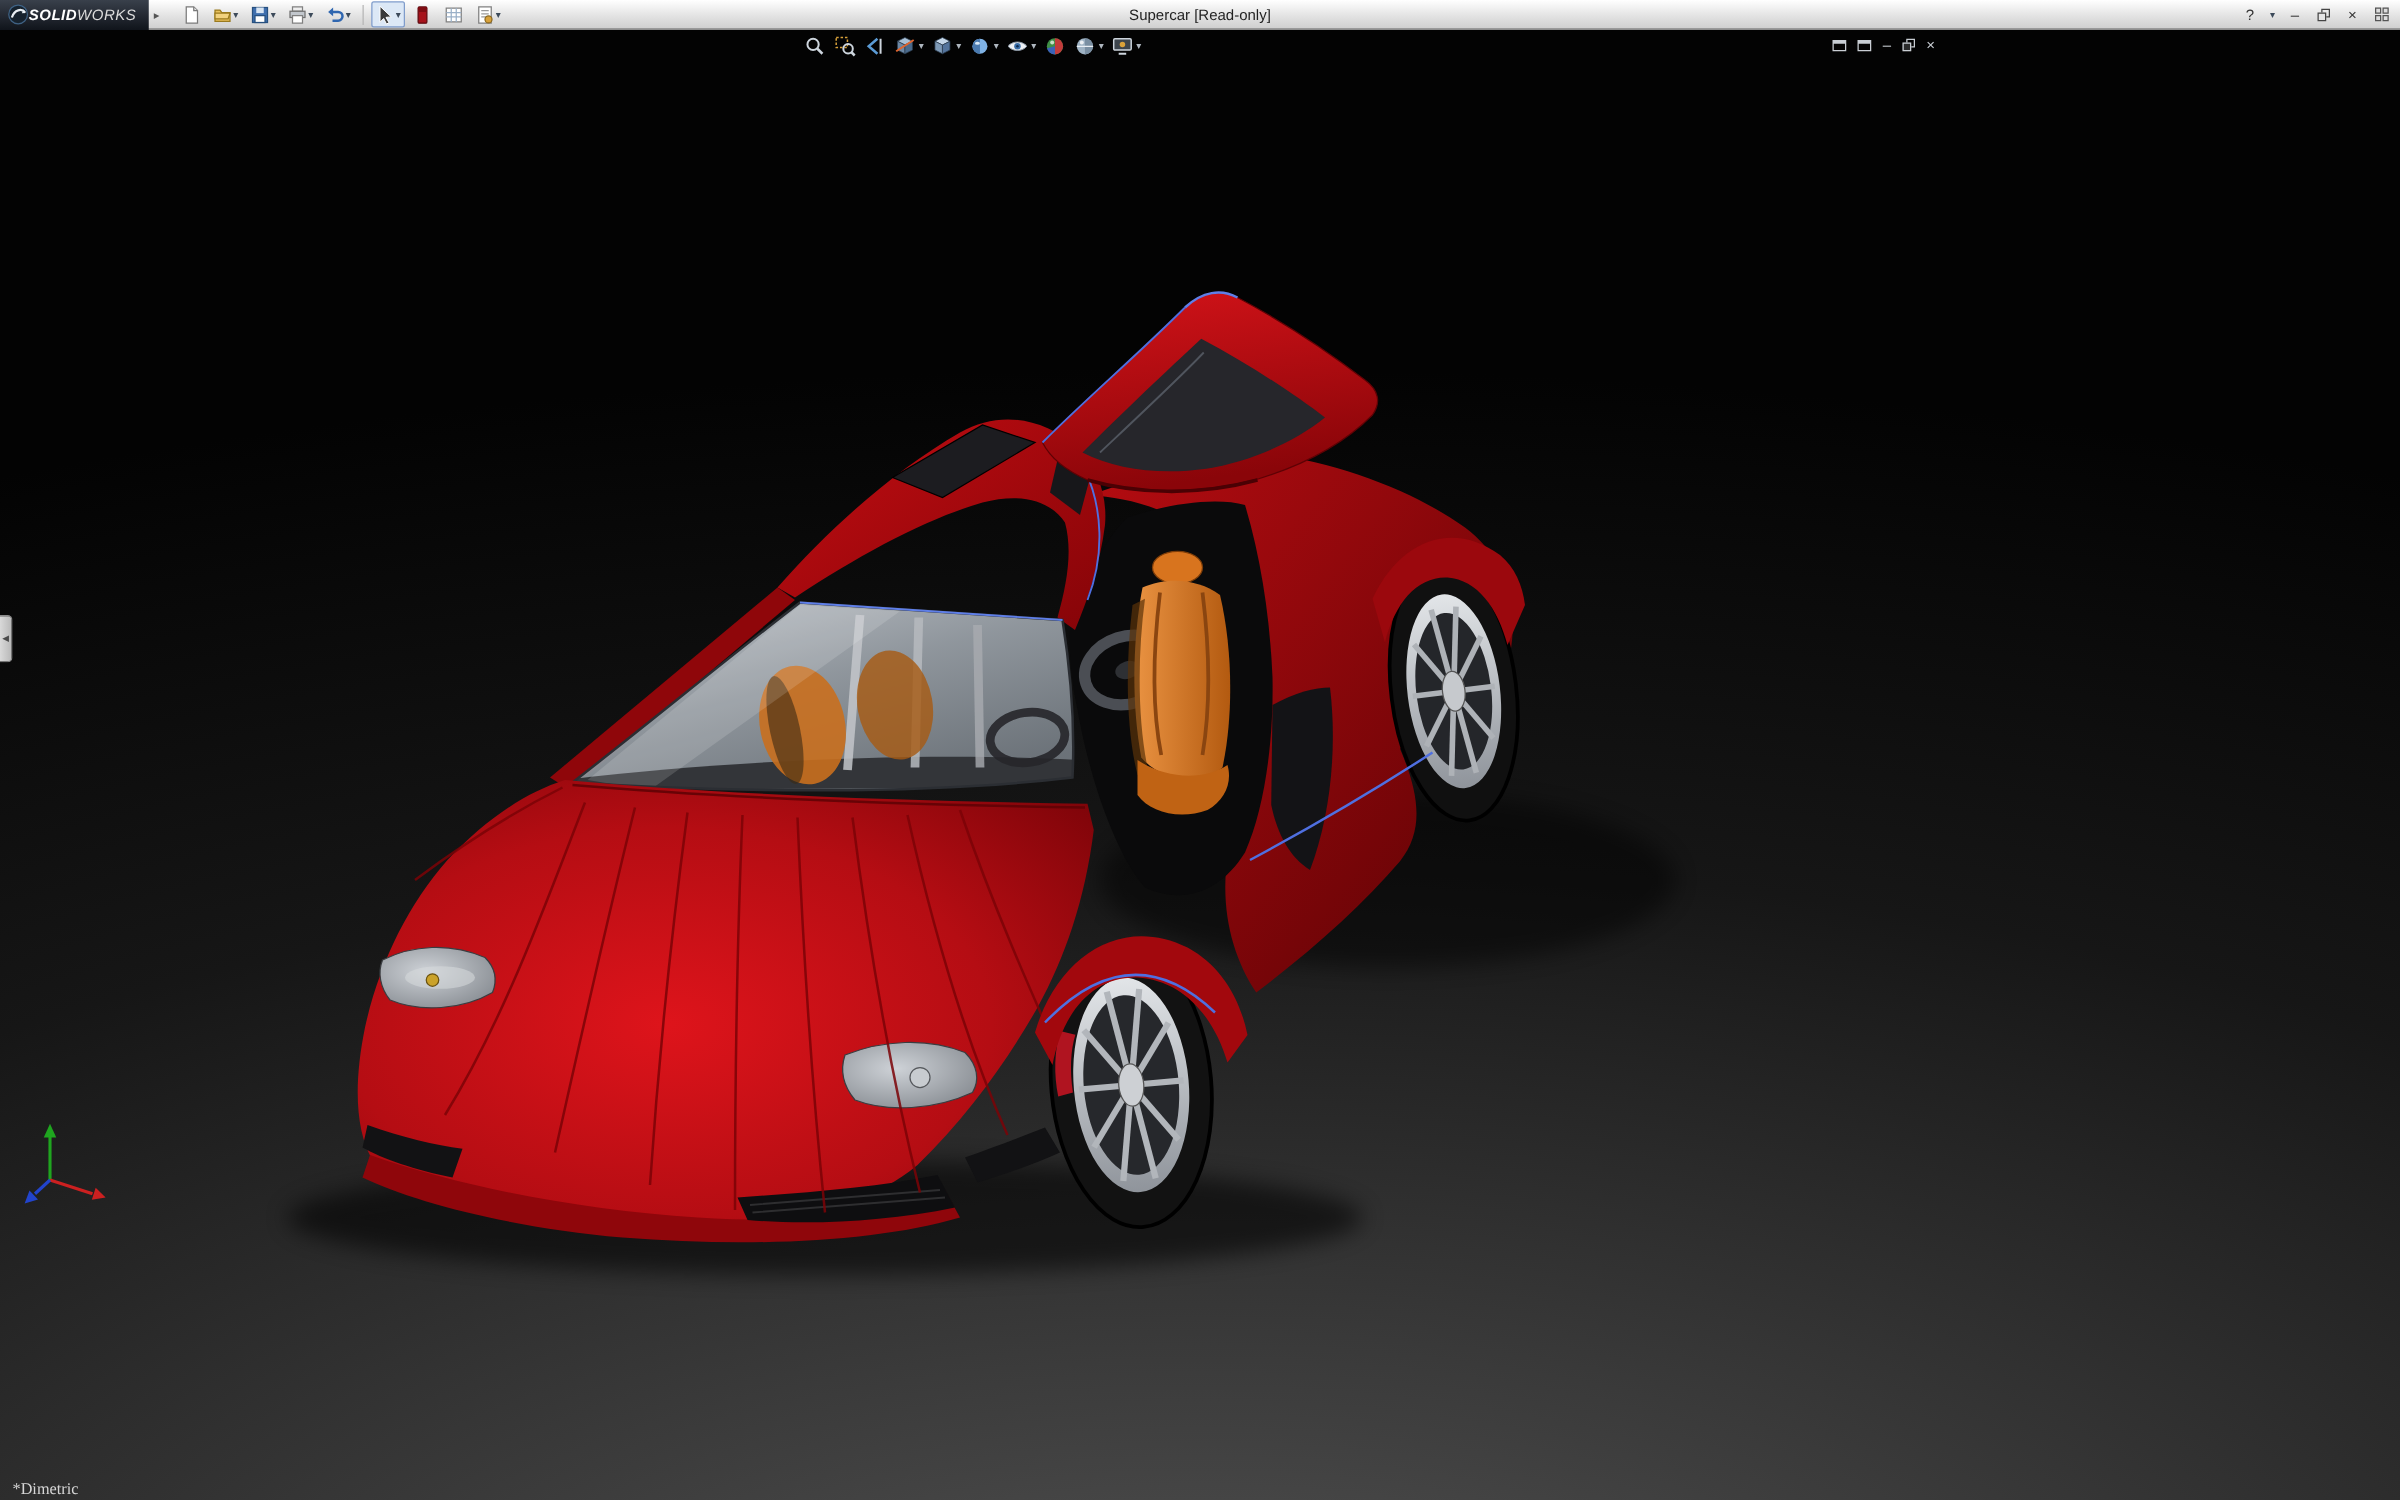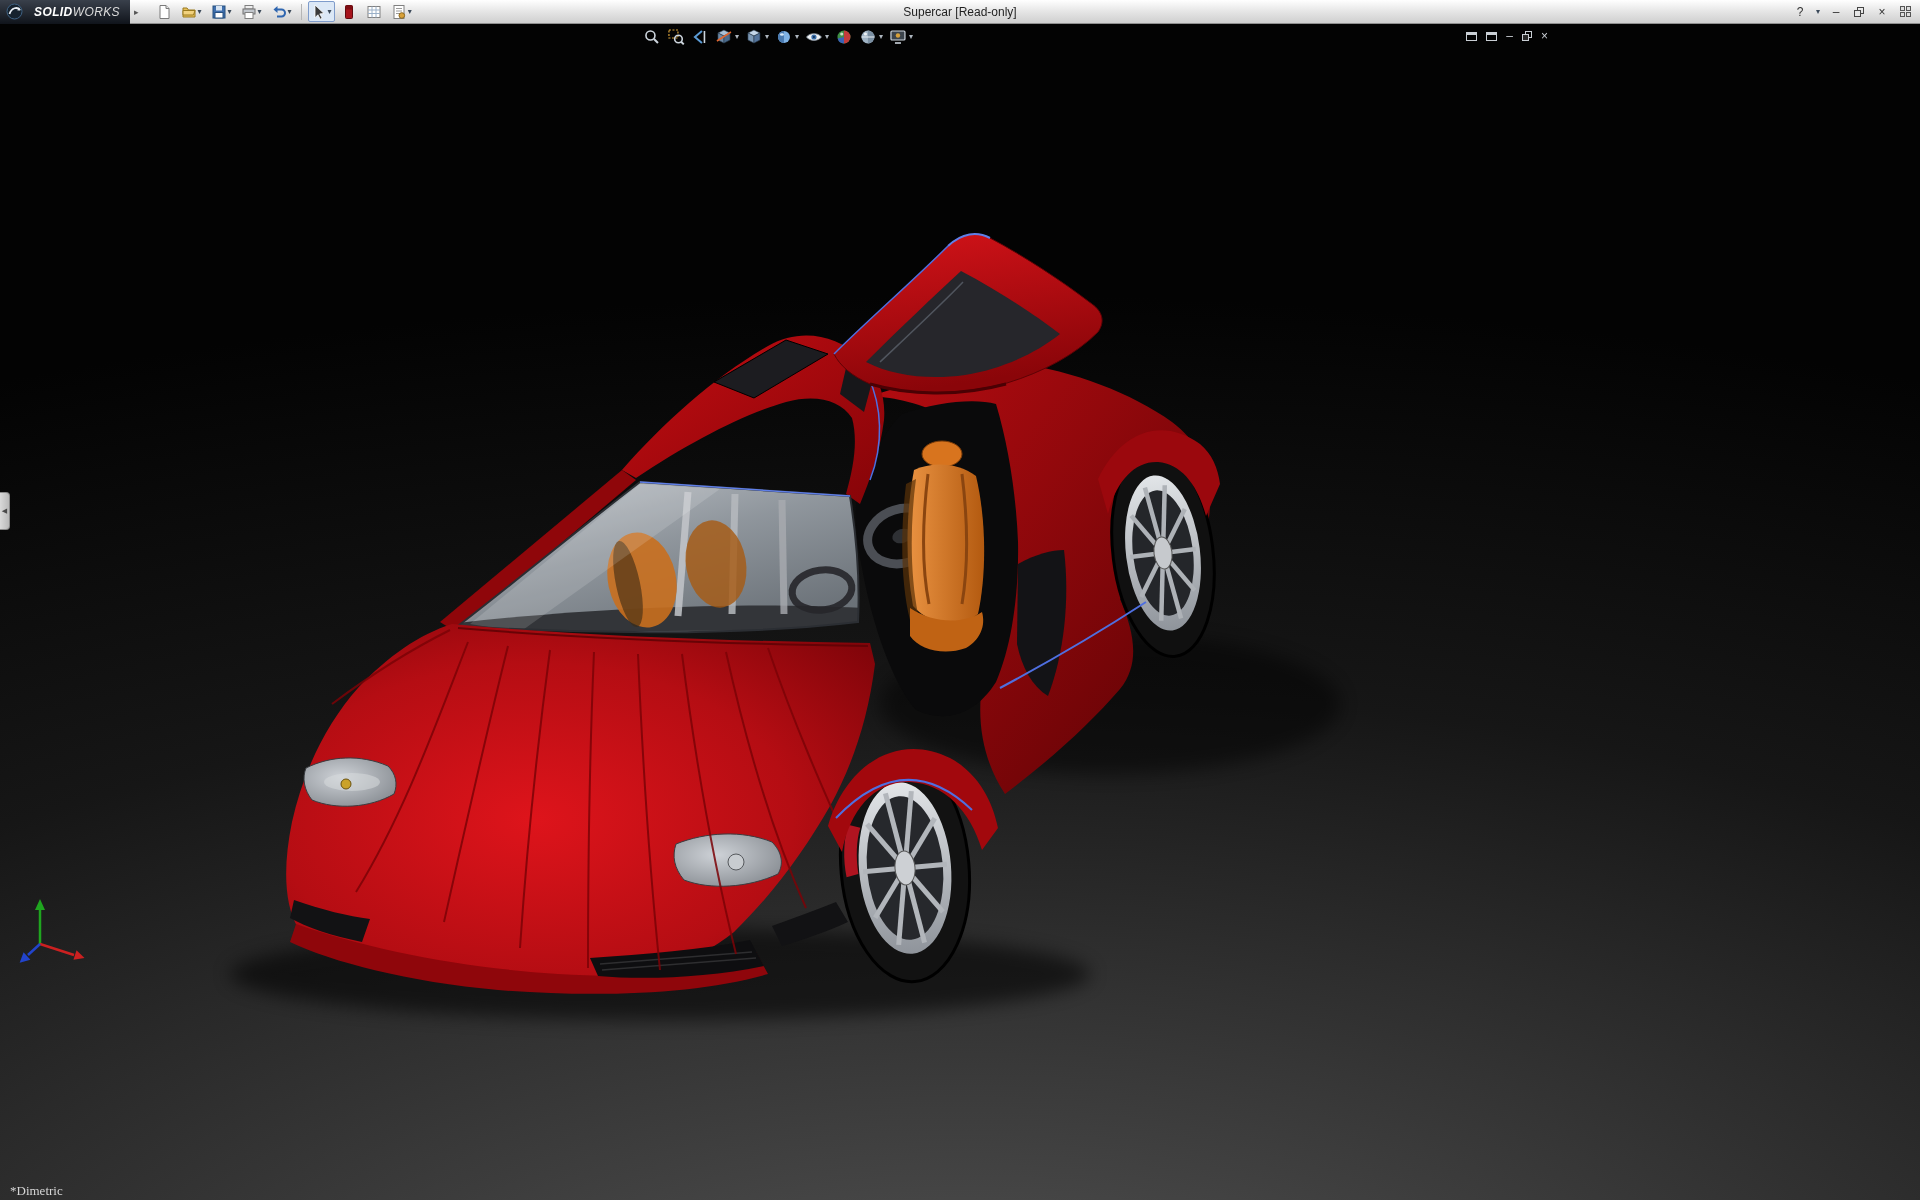--- a/index.html
+++ b/index.html
@@ -4,21 +4,21 @@
 <style>
   * { box-sizing: border-box; margin: 0; padding: 0; }
   html,body { width:1920px; height:1200px; overflow:hidden; background:#000;
     font-family:"Liberation Sans", sans-serif; }
   .app { position:relative; width:1920px; height:1200px; overflow:hidden; }
 
   
   .titlebar { position:absolute; top:0; left:0; right:0; height:24px;
     background:linear-gradient(#ffffff,#e3e3e3 55%,#cfcfcf);
     border-bottom:1px solid #8f8f8f; display:flex; align-items:center; z-index:30; }
-  .logo { height:24px; display:flex; align-items:center; gap:11px; padding:0 10px 0 6px;
+  .logo { height:24px; display:flex; align-items:center; gap:0; padding:0 10px 0 6px;
     background:linear-gradient(180deg,#39404b,#10141b); color:#fff; }
   .logo-text { font-size:12px; font-style:italic; letter-spacing:.4px; white-space:nowrap; }
   .logo-text b { font-weight:bold; }
   .logo-text span.lt { font-weight:normal; color:#dcdcdc; }
   .logo-expand { font-size:9px; color:#555; padding:0 4px; }
   .tb-icons { display:flex; align-items:center; gap:3px; margin-left:10px; height:24px; }
   .tb-btn { display:flex; align-items:center; gap:1px; padding:1px 2px; height:21px;
     border:1px solid transparent; border-radius:2px; }
   .tb-btn.active { background:#dce8f6; border-color:#7f9ccb; }
   .tb-btn svg { width:16px; height:16px; display:block; }

